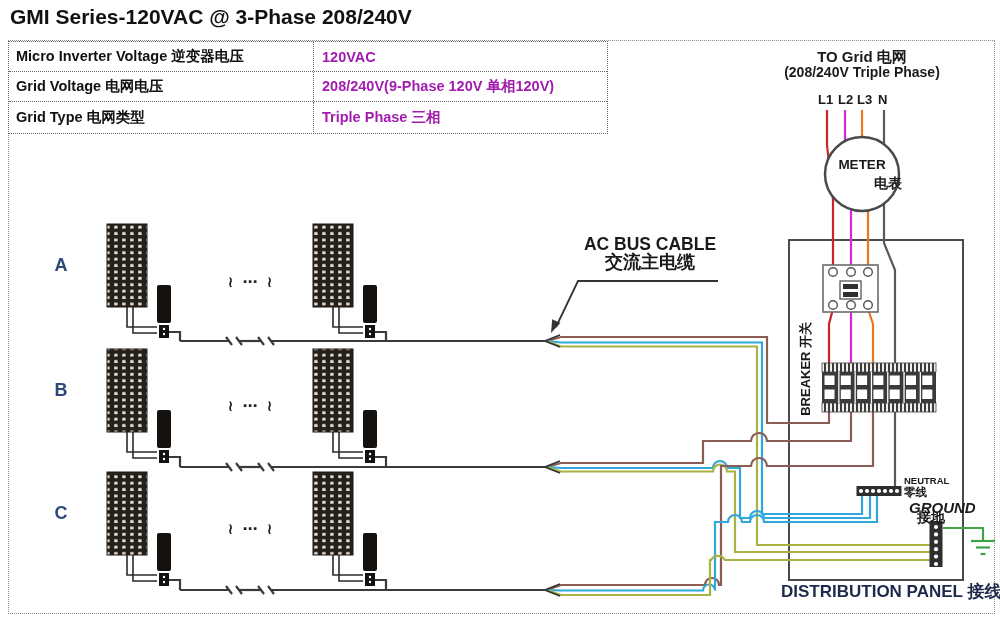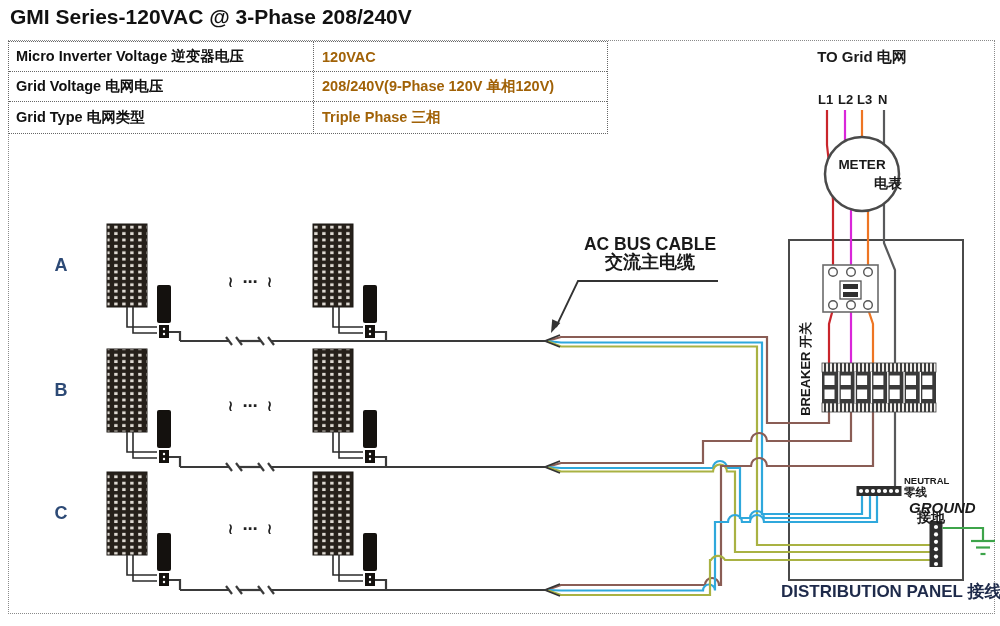--- a/index.html
+++ b/index.html
@@ -6,21 +6,21 @@
   #page{position:relative;width:1000px;height:626px;background:#ffffff;overflow:hidden;
         font-family:"Liberation Sans",sans-serif;padding-left:24px;}
   .lbl{position:absolute;font-weight:bold;color:#1a1a1a;white-space:nowrap;line-height:1.05;}
   .ctr{text-align:center;}
   svg{position:absolute;left:0;top:0;}
   .dotbox{position:absolute;border:1.5px dotted #8a8a8a;}
   .spec{position:absolute;left:8px;top:41px;width:600px;height:93px;border:1.5px dotted #666;box-sizing:border-box;z-index:4;background:transparent;}
   .spec .r{display:flex;height:30px;border-bottom:1.5px dotted #666;box-sizing:border-box;}
   .spec .r:last-child{border-bottom:none;}
   .spec .c1{width:305px;border-right:1.5px dotted #666;box-sizing:border-box;display:flex;align-items:center;padding-left:7px;font-weight:bold;font-size:14.5px;color:#111;}
-  .spec .c2{flex:1;display:flex;align-items:center;padding-left:8px;font-weight:bold;font-size:14.5px;color:#a16207;}
+  .spec .c2{flex:1;display:flex;align-items:center;padding-left:8px;font-weight:bold;font-size:14.5px;color:#a21caf;}
   .squig{position:absolute;font-family:"DejaVu Sans",sans-serif;font-weight:bold;color:#222;font-size:15px;letter-spacing:2px;}
 </style>
 </head>
 <body>
 
 <div id="page">
 
   <div class="dotbox" style="left:8px;top:40px;width:985px;height:572px;"></div>
 
   <svg width="1000" height="626" viewBox="0 0 1000 626">
@@ -250,20 +250,21 @@
       <div class="c1">Grid Voltage 电网电压</div>
       <div class="c2">208/240V(9-Phase 120V 单相120V)</div>
     </div>
     <div class="r">
       <div class="c1">Grid Type 电网类型</div>
       <div class="c2">Triple Phase 三相</div>
     </div>
   </div>
 
   <div class="lbl ctr" style="left:757px;top:49px;width:210px;font-size:15px;">TO Grid 电网</div>
+  <div class="lbl ctr" style="left:752px;top:65px;width:220px;font-size:14px;">(208/240V Triple Phase)</div>
 
   <div class="lbl" style="left:818px;top:93px;font-size:13px;">L1</div>
   <div class="lbl" style="left:838px;top:93px;font-size:13px;">L2</div>
   <div class="lbl" style="left:857px;top:93px;font-size:13px;">L3</div>
   <div class="lbl" style="left:878px;top:93px;font-size:13px;">N</div>
 
   <div class="lbl ctr" style="left:822px;top:158px;width:80px;font-size:13.5px;">METER</div>
   <div class="lbl ctr" style="left:822px;top:176px;width:80px;font-size:14px;text-align:right;">电表</div>
 
   <div class="lbl ctr" style="left:736px;top:362px;width:140px;font-size:13px;transform:rotate(-90deg);">BREAKER 开关</div>

